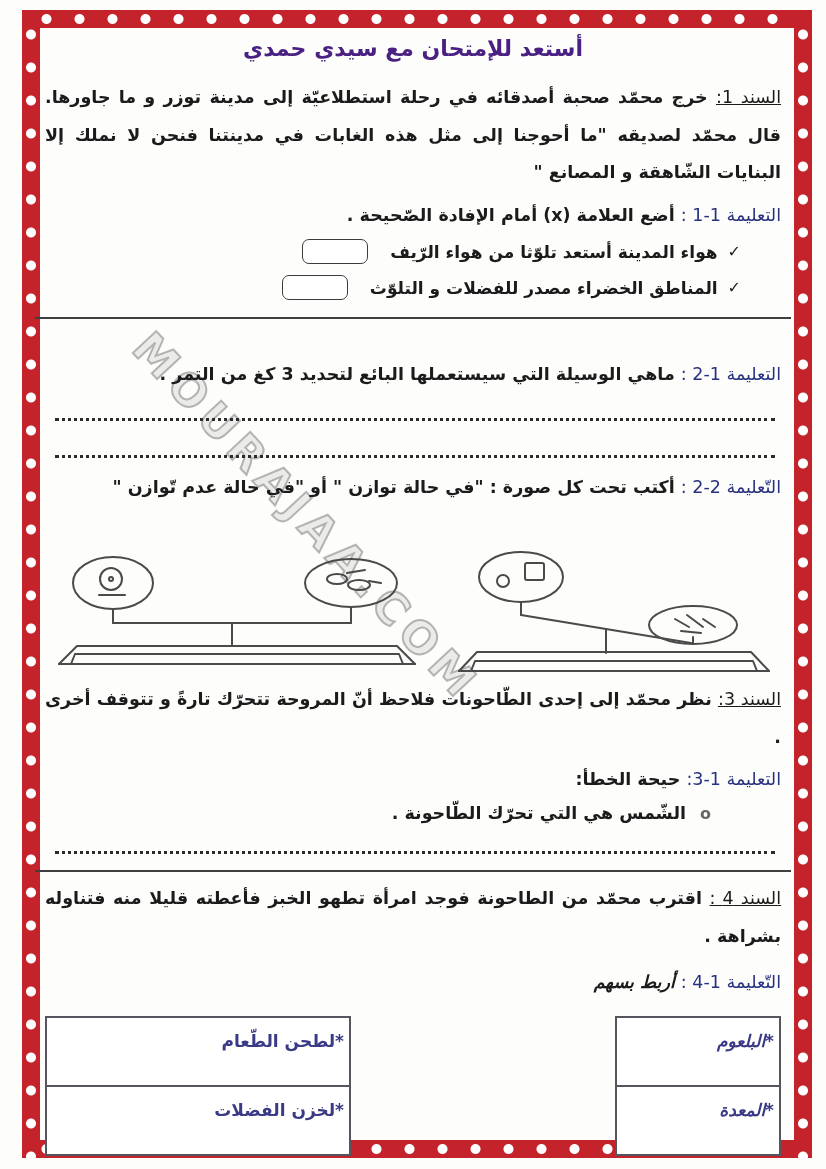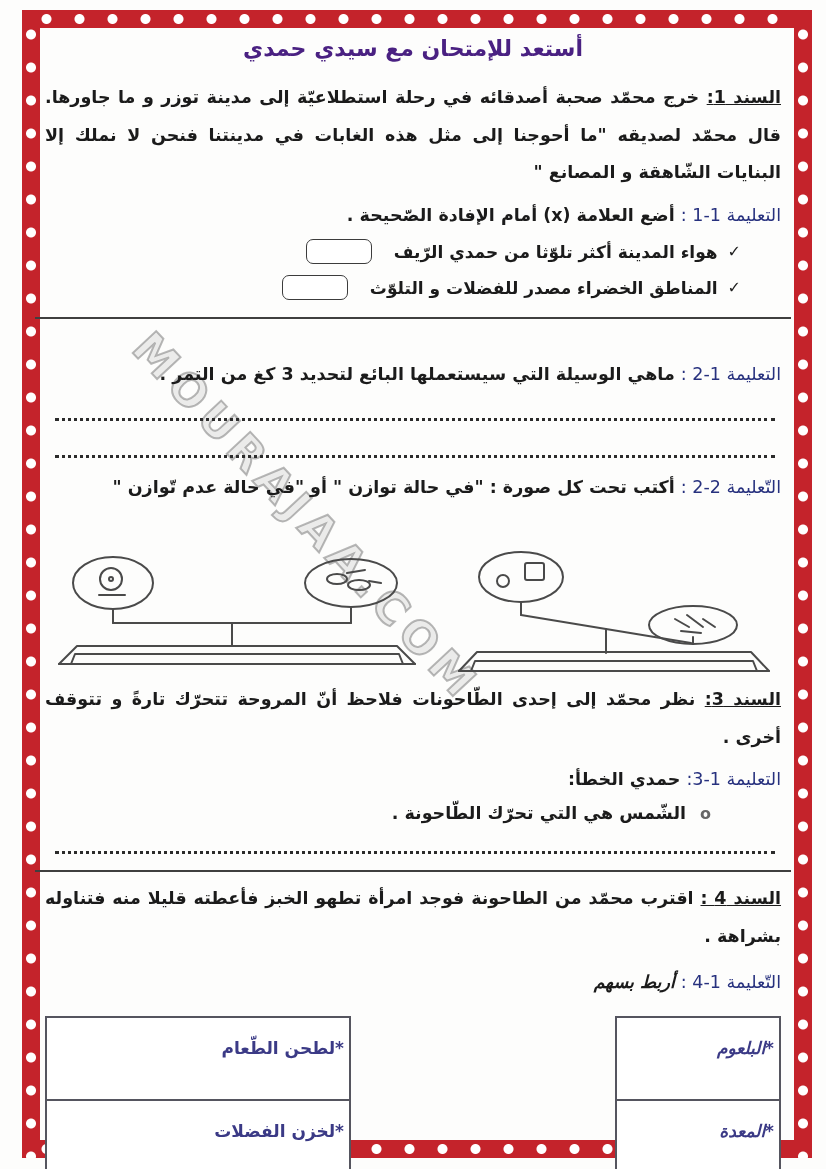--- a/index.html
+++ b/index.html
@@ -11,21 +11,21 @@
   .bh{height:18px;left:22px;width:790px;background-size:33px 18px;background-position:8px center;}
   .bv{width:18px;top:10px;height:1148px;background-size:18px 33px;background-position:center 8px;}
   .btop{top:10px;} .bbot{top:1140px;}
   .bleft{left:22px;} .bright{left:794px;}
 
   .content{position:absolute;left:45px;right:45px;top:30px;direction:rtl;color:#1b1b1b;}
 
   h1.title{margin:6px 0 0;text-align:center;font-size:22px;font-weight:bold;color:#4a2182;}
 
   .para{margin:18px 0 0;font-size:17.5px;font-weight:600;line-height:2.15;text-align:justify;}
-  .sanad-label{font-weight:700;text-decoration:underline;}
+  .sanad-label{font-weight:400;text-decoration:underline;}
   .consigne{margin:6px 0 0;font-size:17.5px;font-weight:600;line-height:2;}
   .consigne .clabel{color:#27317e;font-weight:400;}
 
   .stmt{display:flex;align-items:center;margin:2px 40px 0 0;font-size:17px;font-weight:600;height:34px;}
   .stmt .chk{margin-left:10px;font-size:16px;}
   .stmt .box{width:64px;height:23px;border:1.6px solid #3c3c3c;border-radius:7px;margin-right:22px;background:#fff;}
 
   .sep{border:none;border-top:2.5px solid #3f3f3f;margin:12px -10px 0;}
   .dotline{border:none;border-bottom:3.5px dotted #2b2b2b;margin:30px 6px 0 10px;height:0;}
 
@@ -34,21 +34,21 @@
   .scale-left{left:6px;} .scale-right{right:0;}
   .scale-svg path,.scale-svg ellipse,.scale-svg circle,.scale-svg rect,.scale-svg line
       {stroke:#4a4a4a;fill:none;stroke-width:2;stroke-linecap:round;stroke-linejoin:round;}
 
   .erritem{display:flex;align-items:center;margin:6px 70px 0 0;font-size:17.5px;font-weight:600;}
   .erritem .ob{color:#666;margin-left:14px;font-size:16px;}
 
   .match-wrap{display:flex;justify-content:space-between;margin-top:16px;}
   table.mt{border-collapse:collapse;}
   table.mt td{border:2px solid #55555f;height:41px;vertical-align:top;text-align:right;
-              padding:20px 5px;font-size:17px;font-weight:700;color:#3b3a86;background:#fff;}
+              padding:13px 5px;font-size:17px;font-weight:700;color:#3b3a86;background:#fff;}
   .organs td{width:152px;font-style:italic;}
   .functions td{width:292px;}
 
   .watermark{position:absolute;left:160px;top:322px;transform:rotate(47deg);transform-origin:left top;
              font-size:44px;font-weight:800;letter-spacing:7px;color:rgba(140,140,140,0.16);
              -webkit-text-stroke:2px rgba(125,125,125,0.55);pointer-events:none;white-space:nowrap;}
 </style>
 </head>
 <body>
 
@@ -70,21 +70,21 @@
       <span>خرج محمّد صحبة أصدقائه في رحلة استطلاعيّة إلى مدينة توزر و ما جاورها. قال محمّد لصديقه "ما أحوجنا إلى مثل هذه الغابات في مدينتنا فنحن لا نملك إلا البنايات الشّاهقة و المصانع "</span>
     </p>
 
     <p class="consigne">
       <span class="clabel">التعليمة 1-1 :</span>
       <span>أضع العلامة (x) أمام الإفادة الصّحيحة .</span>
     </p>
 
     <div class="stmt">
       <span class="chk">✓</span>
-      <span>هواء المدينة أكثر تلوّثا من حمدي الرّيف</span>
+      <span>هواء المدينة أستعد تلوّثا من هواء الرّيف</span>
       <span class="box"></span>
     </div>
     <div class="stmt">
       <span class="chk">✓</span>
       <span>المناطق الخضراء مصدر للفضلات و التلوّث</span>
       <span class="box"></span>
     </div>
 
     <hr class="sep">
 
@@ -138,21 +138,21 @@
       </svg>
     </div>
 
     <p class="para" style="margin-top:4px;">
       <span class="sanad-label">السند 3:</span>
       <span>نظر محمّد إلى إحدى الطّاحونات فلاحظ أنّ المروحة تتحرّك تارةً و تتوقف أخرى .</span>
     </p>
 
     <p class="consigne">
       <span class="clabel">التعليمة 1-3:</span>
-      <span>حمدي الخطأ:</span>
+      <span>حيحة الخطأ:</span>
     </p>
 
     <div class="erritem">
       <span class="ob">o</span>
       <span>الشّمس هي التي تحرّك الطّاحونة .</span>
     </div>
 
     <div class="dotline" style="margin-top:28px;"></div>
 
     <hr class="sep" style="margin-top:16px;">

